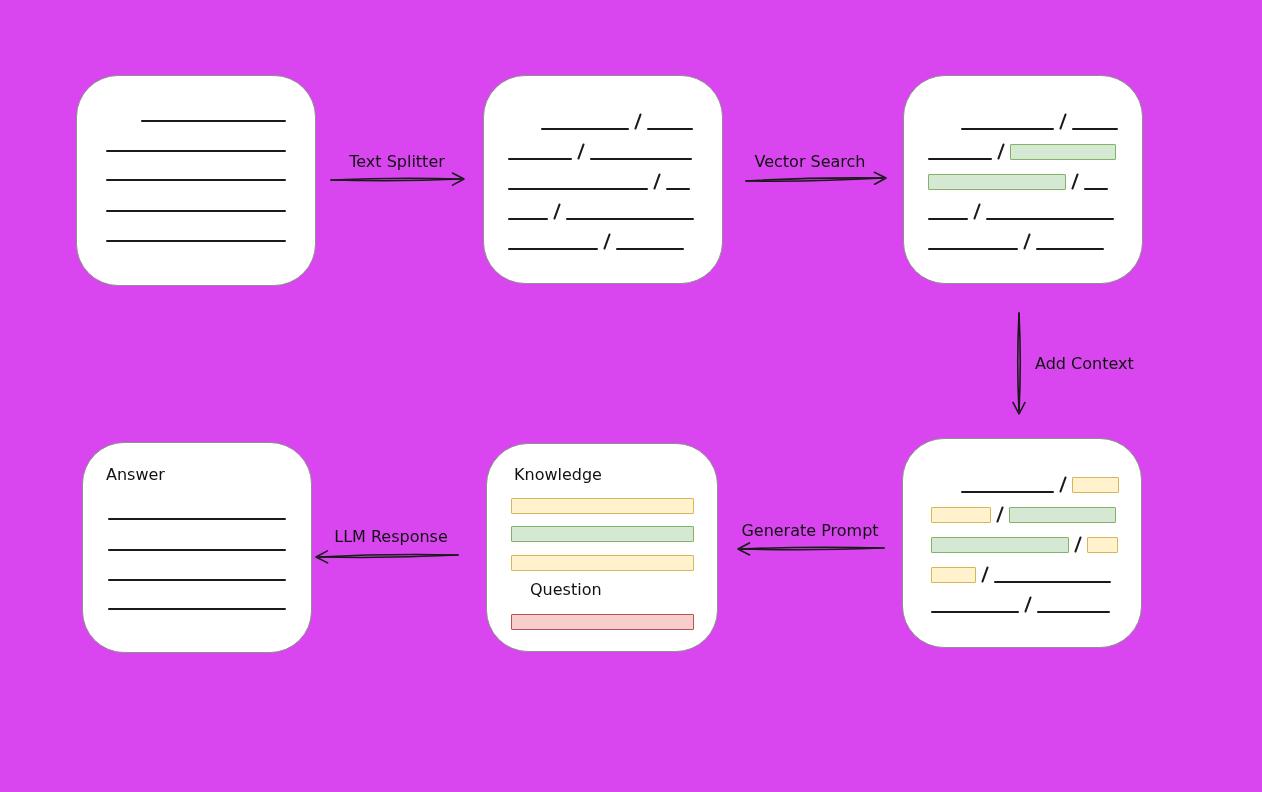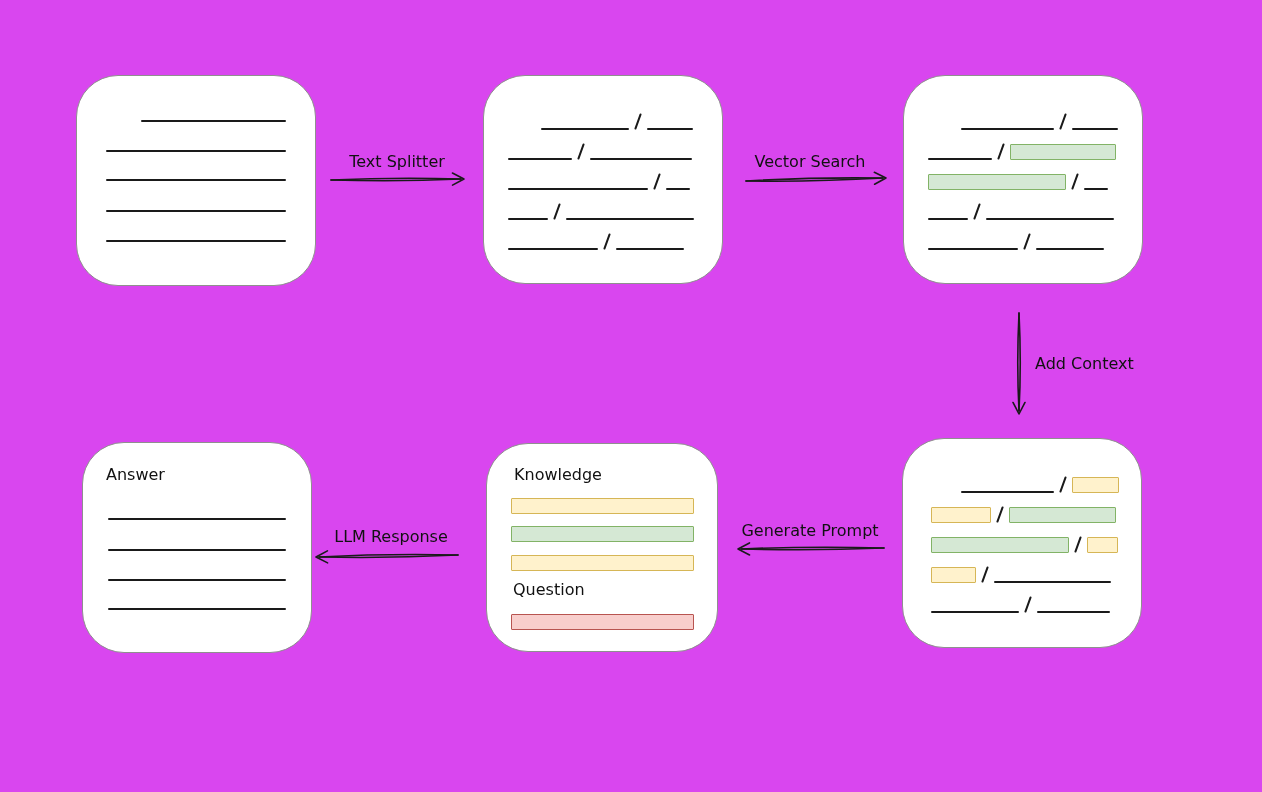--- a/index.html
+++ b/index.html
@@ -146,21 +146,21 @@
           </div>
           <div class="chunk-row">
             <div class="seg-line" style="width: 88px; background: rgb(26, 26, 26);"></div>
             <div class="slash"></div>
             <div class="seg-line" style="width: 73px; background: rgb(26, 26, 26);"></div>
           </div>
         </div>
       </div>
       <div class="node" style="left: 486px; top: 443px; width: 232px; height: 209px; border-color: rgb(143, 143, 143); background: rgb(255, 255, 255);">
         <div class="node-label" style="left: 27px; top: 21px;">Knowledge</div>
-        <div class="node-label" style="left: 26px; top: 136px;">Question</div>
+        <div class="node-label" style="left: 43px; top: 136px;">Question</div>
         <div class="bar" style="left: 24px; top: 54px; width: 183px; background: rgb(255, 242, 204); border-color: rgb(214, 182, 86);"></div>
         <div class="bar" style="left: 24px; top: 82px; width: 183px; background: rgb(213, 232, 212); border-color: rgb(130, 179, 102);"></div>
         <div class="bar" style="left: 24px; top: 111px; width: 183px; background: rgb(255, 242, 204); border-color: rgb(214, 182, 86);"></div>
         <div class="bar" style="left: 24px; top: 170px; width: 183px; background: rgb(248, 206, 204); border-color: rgb(184, 84, 80);"></div>
       </div>
       <div class="node" style="left: 82px; top: 442px; width: 230px; height: 211px; border-color: rgb(143, 143, 143); background: rgb(255, 255, 255);">
         <div class="node-label" style="left: 23px; top: 22px;">Answer</div>
         <div class="abs-line" style="left: 25px; top: 75px; width: 178px; background: rgb(26, 26, 26);"></div>
         <div class="abs-line" style="left: 25px; top: 106px; width: 178px; background: rgb(26, 26, 26);"></div>
         <div class="abs-line" style="left: 25px; top: 136px; width: 178px; background: rgb(26, 26, 26);"></div>

